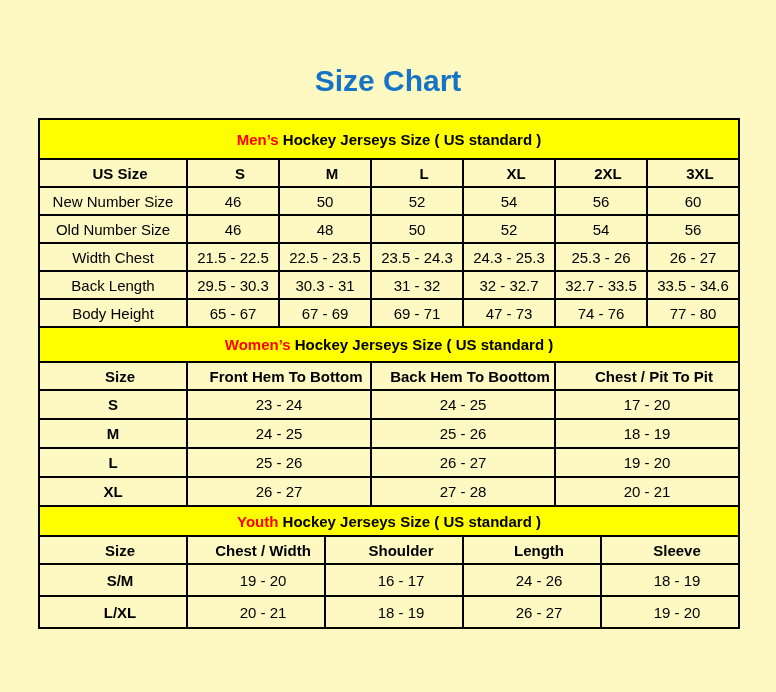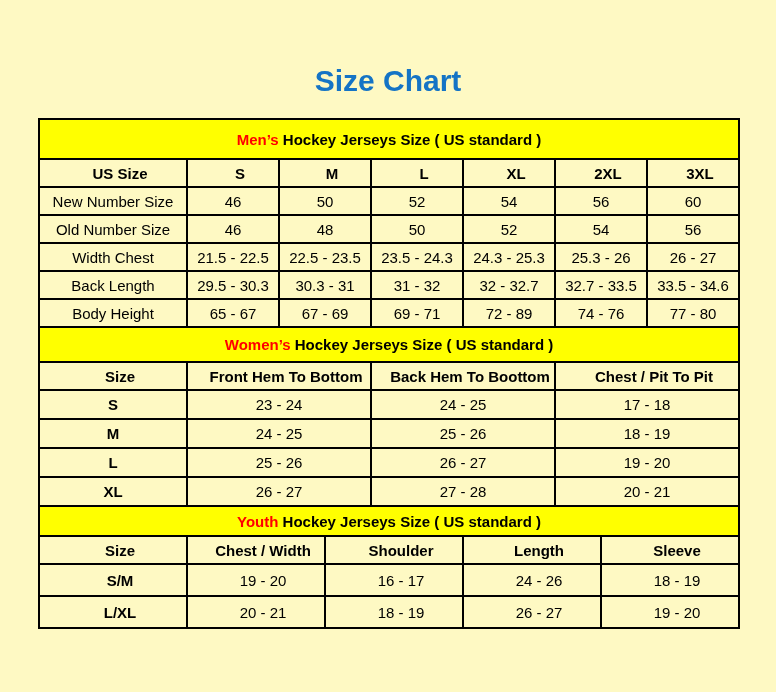--- a/index.html
+++ b/index.html
@@ -143,21 +143,21 @@
           <td>31 - 32</td>
           <td>32 - 32.7</td>
           <td>32.7 - 33.5</td>
           <td>33.5 - 34.6</td>
         </tr>
         <tr>
           <td>Body Height</td>
           <td>65 - 67</td>
           <td>67 - 69</td>
           <td>69 - 71</td>
-          <td>72 - 89</td>
+          <td>47 - 73</td>
           <td>74 - 76</td>
           <td>77 - 80</td>
         </tr>
       </tbody>
     </table>
 
     <table class="size-table t-women">
       <colgroup>
         <col class="c-label">
           <col>
@@ -173,21 +173,21 @@
           <th>Front Hem To Bottom</th>
           <th><span>Back Hem To </span><span class="squiggle">Boottom</span></th>
           <th>Chest / Pit To Pit</th>
         </tr>
       </thead>
       <tbody>
         <tr>
           <td class="row-label-bold">S</td>
           <td>23 - 24</td>
           <td>24 - 25</td>
-          <td>17 - 18</td>
+          <td>17 - 20</td>
         </tr>
         <tr>
           <td class="row-label-bold">M</td>
           <td>24 - 25</td>
           <td>25 - 26</td>
           <td>18 - 19</td>
         </tr>
         <tr>
           <td class="row-label-bold">L</td>
           <td>25 - 26</td>

